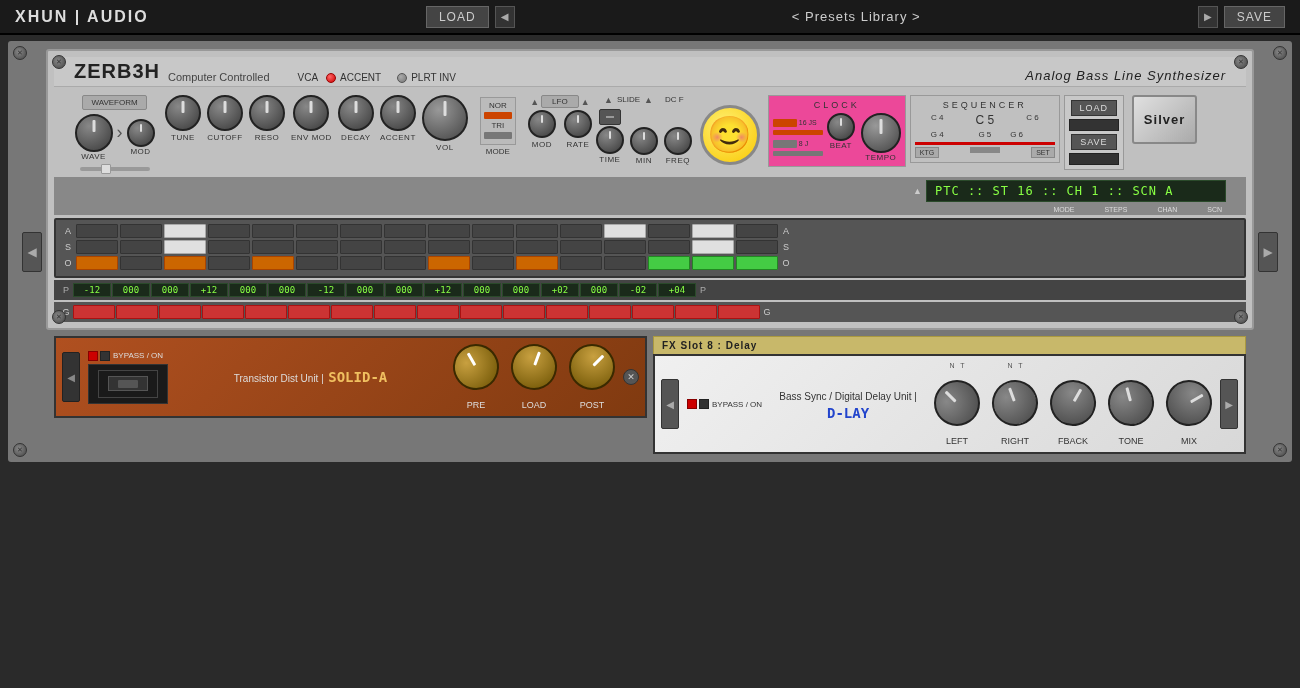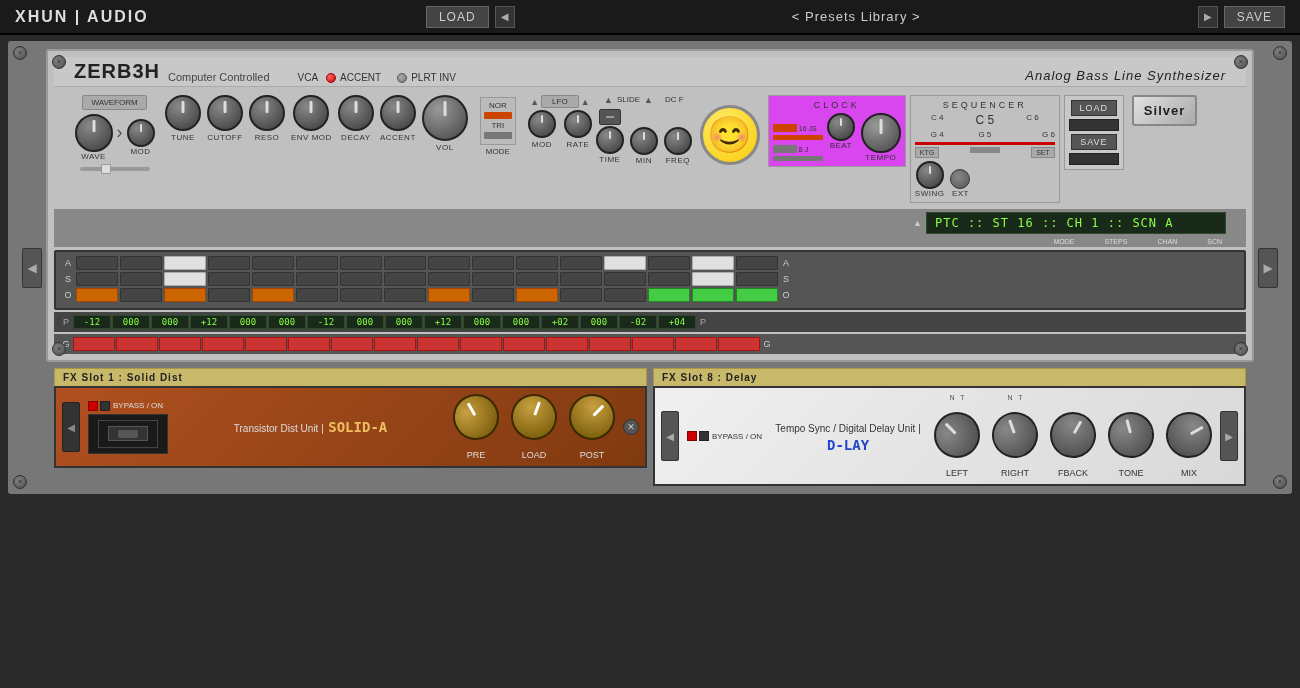--- a/index.html
+++ b/index.html
@@ -223,21 +223,21 @@
       height: 12px;
       background: #333;
       border: 1px solid #222;
     }
     .silver-btn {
       background: linear-gradient(135deg, #e0e0e0, #aaa);
       border: 2px solid #888;
       color: #222;
       font-size: 13px;
       font-weight: bold;
-      padding: 6px 10px;
+      padding: 15px 10px;
       cursor: pointer;
       letter-spacing: 1px;
       border-radius: 3px;
       margin-left: 4px;
     }
     .step-row {
       display: flex;
       align-items: center;
       gap: 2px;
       margin-bottom: 2px;
@@ -632,23 +632,23 @@
             <div class="knob-sm" style="margin-top:18px;"></div>
             <span class="control-label">FREQ</span>
           </div>
         </div>
       </div>
 
       <div style="display:flex;flex-direction:column;align-items:center;justify-content:center;margin:0 4px;margin-top:10px;">
         <div class="smiley">😊</div>
       </div>
 
-      <div style="border:1px solid #999;background:#d946ef;padding:4px;min-width:115px;">
+      <div style="border:1px solid #999;background:#ec4899;padding:4px;min-width:115px;">
         <div style="font-size:9px;color:#333;text-align:center;letter-spacing:3px;margin-bottom:3px;">CLOCK</div>
-        <div style="display:flex;gap:4px;align-items:flex-end;">
+        <div style="display:flex;gap:4px;align-items:center;">
 
           <div style="display:flex;flex-direction:column;gap:2px;">
             <div style="display:flex;align-items:center;gap:2px;">
               <div style="width:24px;height:8px;background:#cc4400;border-radius:1px;"></div>
               <span style="font-size:7px;color:#333;">16 JS</span>
             </div>
             <div style="width:50px;height:5px;background:#cc4400;border-radius:1px;margin:1px 0;"></div>
             <div style="display:flex;align-items:center;gap:2px;margin-top:2px;">
               <div style="width:24px;height:8px;background:#777;border-radius:1px;"></div>
               <span style="font-size:7px;color:#333;">8 J</span>
@@ -672,39 +672,29 @@
       </div>
 
       <div style="border:1px solid #999;background:#c0c0c0;padding:4px;min-width:150px;">
         <div style="font-size:9px;color:#333;text-align:center;letter-spacing:3px;margin-bottom:3px;">SEQUENCER</div>
         <div style="display:grid;grid-template-columns:repeat(3,1fr);gap:3px;margin-bottom:3px;">
           <div style="font-size:8px;color:#333;text-align:center;">C 4</div>
           <div style="font-size:12px;color:#333;text-align:center;">C 5</div>
           <div style="font-size:8px;color:#333;text-align:center;">C 6</div>
           <div style="font-size:8px;color:#333;text-align:center;">G 4</div>
           <div style="font-size:8px;color:#333;text-align:center;">G 5</div>
-          <div style="font-size:8px;color:#333;text-align:right;">G 6</div>
+          <div style="font-size:8px;color:#333;text-align:left;">G 6</div>
         </div>
         <div style="height:3px;background:#cc0000;margin:2px 0;"></div>
         <div style="display:flex;justify-content:space-between;gap:4px;">
           <button class="seq-btn">KTG</button>
           <div style="width:30px;height:6px;background:#888;"></div>
           <button class="seq-btn">SET</button>
         </div>
 
-        <div style="display:flex;gap:6px;align-items:flex-end;margin-top:3px;">
-          <div style="display:flex;flex-direction:column;align-items:center;">
-            <div class="knob-sm"></div>
-            <span class="control-label">SWING</span>
-          </div>
-          <div style="display:flex;flex-direction:column;align-items:center;">
-            <div style="width:20px;height:20px;border-radius:50%;background:radial-gradient(circle at 40% 35%,#888,#555);border:1px solid #333;"></div>
-            <span class="control-label">EXT</span>
-          </div>
-        </div>
       </div>
 
       <div style="display:flex;flex-direction:column;gap:3px;background:#c8c8c8;padding:4px;border:1px solid #999;align-items:center;">
         <button class="ls-btn">LOAD</button>
         <div class="ls-input"></div>
         <button class="ls-btn">SAVE</button>
         <div class="ls-input"></div>
       </div>
 
       <button class="silver-btn">Silver</button>
@@ -828,21 +818,20 @@
       <div class="step-btn-red"></div>
       <div class="step-btn-red"></div>
       <span class="step-label">G</span>
     </div>
 
   </div>
 
   <div class="fx-area" style="margin-top:6px;margin:6px 28px 0;">
 
     <div class="fx-slot">
-      <div class="fx-slot-header">FX Slot 1 : Solid Dist</div>
       <div class="fx-slot-body fx-slot-body-orange">
 
         <div style="width:18px;height:50px;background:#333;border:1px solid #222;display:flex;align-items:center;justify-content:center;color:#888;font-size:10px;cursor:pointer;border-radius:2px;">◀</div>
 
         <div style="display:flex;flex-direction:column;gap:3px;">
           <div style="display:flex;align-items:center;gap:3px;">
             <div class="led-pair">
               <div class="led-sq-red"></div>
               <div class="led-sq-dark"></div>
             </div>
@@ -891,21 +880,21 @@
           <div style="display:flex;align-items:center;gap:3px;">
             <div class="led-pair">
               <div class="led-sq-red"></div>
               <div class="led-sq-dark"></div>
             </div>
             <span style="font-size:8px;color:#333;">BYPASS / ON</span>
           </div>
         </div>
 
         <div style="flex:1;text-align:center;">
-          <span style="font-size:10px;color:#333;">Tempo Sync / Digital Delay Unit |</span>
+          <span style="font-size:10px;color:#333;">Bass Sync / Digital Delay Unit |</span>
           <span class="fx-title-brand-dark">D-LAY</span>
         </div>
 
         <div class="fx-knobs">
           <div class="fx-knob">
             <div style="font-size:7px;color:#555;text-align:center;margin-bottom:1px;">N&nbsp;&nbsp;&nbsp;T</div>
             <div class="fx-knob-circle-gray" style="transform:rotate(-45deg);"></div>
             <span class="fx-knob-label-dark">LEFT</span>
           </div>
           <div class="fx-knob">

